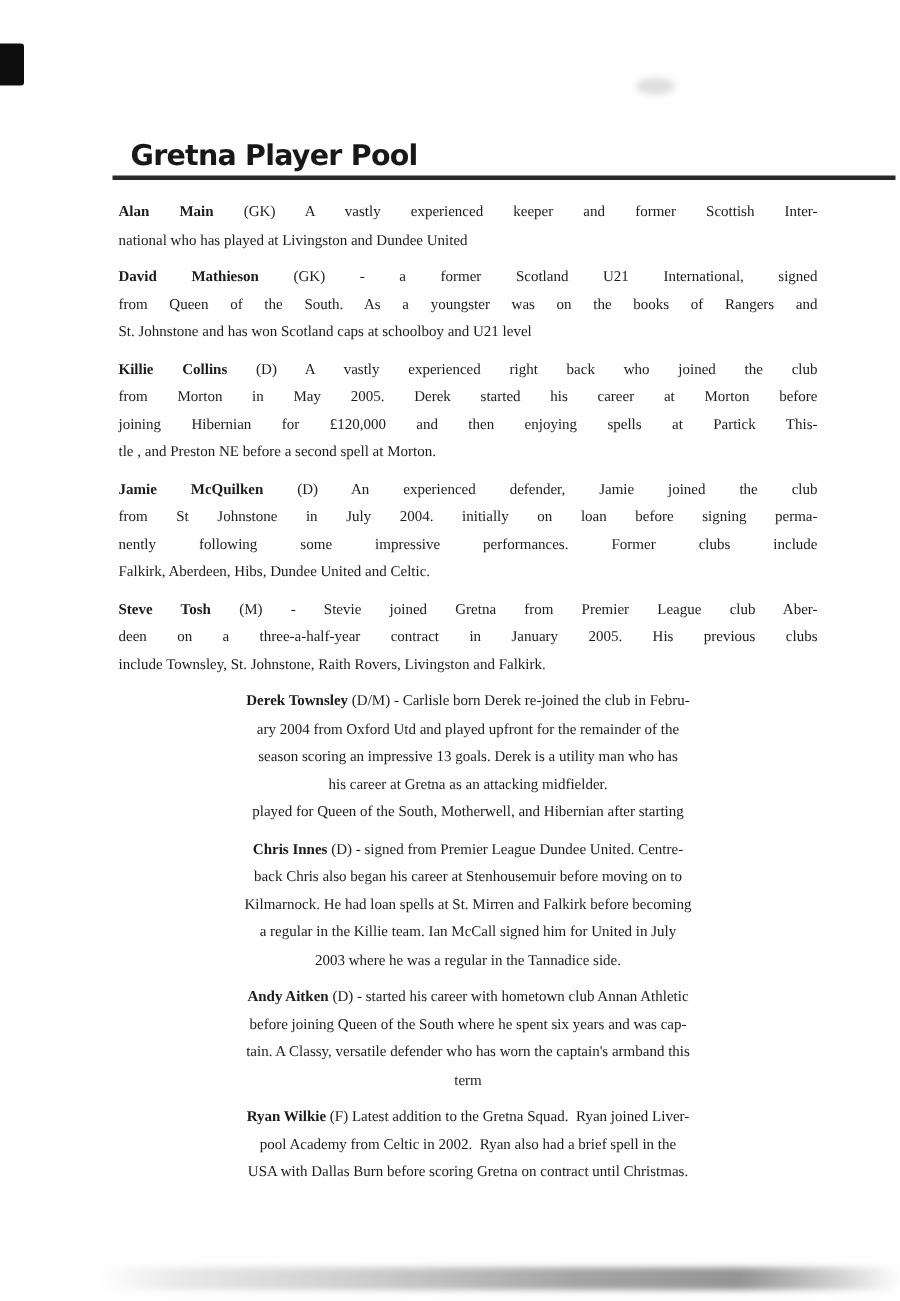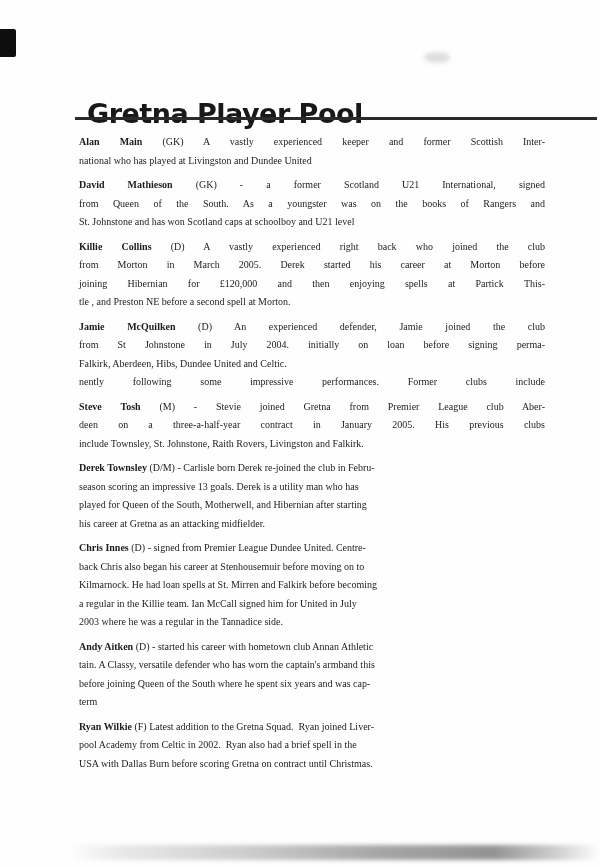--- a/index.html
+++ b/index.html
@@ -9,36 +9,36 @@
     position:relative;
     overflow:hidden;
     font-family:"Liberation Serif", serif;
     color:#1c1c1c;
   }
   .sheet { position:absolute; inset:0; background:#fefefe; }
 
   .page-title {
     position:absolute; left:87px; top:80px;
     font-family:"DejaVu Sans", sans-serif;
-    font-weight:bold; font-size:27px; letter-spacing:-0.5px;
+    font-weight:bold; font-size:19px; letter-spacing:-0.5px;
     color:#181818; white-space:nowrap;
   }
   .title-rule {
     position:absolute; left:75px; top:117px;
     width:522px; height:2.5px; background:#2a2a2a;
   }
 
   .content {
     position:absolute; left:79px; top:133px; width:466px;
     font-size:10px; line-height:18.5px;
   }
   .para { margin:0 0 6px 0; }
   .line { min-height:18.5px; }
   .jl { text-align:justify; text-align-last:justify; }
-  .nw { white-space:nowrap; }
+  .nw { white-space:nowrap;text-align:center; }
   .pname { font-weight:bold; }
 
   
   .corner-mark {
     position:absolute; left:0; top:29px; width:16px; height:28px;
     background:#0e0e0e; border-radius:0 2px 2px 0;
   }
   .title-smudge {
     position:absolute; left:424px; top:52px; width:26px; height:11px;
     background:rgba(150,150,150,0.30); border-radius:50%;
@@ -74,52 +74,53 @@
         <div class="line jl"><b class="pname">Alan Main</b> <span>(GK) A vastly experienced keeper and former Scottish Inter-</span></div>
         <div class="line">national who has played at Livingston and Dundee United</div>
       </div>
       <div class="para">
         <div class="line jl"><b class="pname">David Mathieson</b> <span>(GK) - a former Scotland U21 International, signed</span></div>
         <div class="line jl">from Queen of the South. As a youngster was on the books of Rangers and</div>
         <div class="line">St. Johnstone and has won Scotland caps at schoolboy and U21 level</div>
       </div>
       <div class="para">
         <div class="line jl"><b class="pname">Killie Collins</b> <span>(D) A vastly experienced right back who joined the club</span></div>
-        <div class="line jl">from Morton in March 2005. Derek started his career at Morton before</div>
+        <div class="line jl">from Morton in May 2005. Derek started his career at Morton before</div>
         <div class="line jl">joining Hibernian for £120,000 and then enjoying spells at Partick This-</div>
         <div class="line">tle , and Preston NE before a second spell at Morton.</div>
       </div>
       <div class="para">
         <div class="line jl"><b class="pname">Jamie McQuilken</b> <span>(D) An experienced defender, Jamie joined the club</span></div>
         <div class="line jl">from St Johnstone in July 2004. initially on loan before signing perma-</div>
+        <div class="line jl">nently following some impressive performances. Former clubs include</div>
         <div class="line">Falkirk, Aberdeen, Hibs, Dundee United and Celtic.</div>
-        <div class="line jl">nently following some impressive performances. Former clubs include</div>
       </div>
       <div class="para">
         <div class="line jl"><b class="pname">Steve Tosh</b> <span>(M) - Stevie joined Gretna from Premier League club Aber-</span></div>
         <div class="line jl">deen on a three-a-half-year contract in January 2005. His previous clubs</div>
         <div class="line">include Townsley, St. Johnstone, Raith Rovers, Livingston and Falkirk.</div>
       </div>
       <div class="para">
         <div class="line nw"><b class="pname">Derek Townsley</b> <span>(D/M) - Carlisle born Derek re-joined the club in Febru-</span></div>
+        <div class="line nw">ary 2004 from Oxford Utd and played upfront for the remainder of the</div>
         <div class="line nw">season scoring an impressive 13 goals. Derek is a utility man who has</div>
+        <div class="line nw">his career at Gretna as an attacking midfielder.</div>
         <div class="line nw">played for Queen of the South, Motherwell, and Hibernian after starting</div>
-        <div class="line nw">his career at Gretna as an attacking midfielder.</div>
       </div>
       <div class="para">
         <div class="line nw"><b class="pname">Chris Innes</b> <span>(D) - signed from Premier League Dundee United. Centre-</span></div>
         <div class="line nw">back Chris also began his career at Stenhousemuir before moving on to</div>
         <div class="line nw">Kilmarnock. He had loan spells at St. Mirren and Falkirk before becoming</div>
         <div class="line nw">a regular in the Killie team. Ian McCall signed him for United in July</div>
         <div class="line nw">2003 where he was a regular in the Tannadice side.</div>
       </div>
       <div class="para">
         <div class="line nw"><b class="pname">Andy Aitken</b> <span>(D) - started his career with hometown club Annan Athletic</span></div>
+        <div class="line nw">before joining Queen of the South where he spent six years and was cap-</div>
         <div class="line nw">tain. A Classy, versatile defender who has worn the captain's armband this</div>
-        <div class="line nw">before joining Queen of the South where he spent six years and was cap-</div>
         <div class="line nw">term</div>
       </div>
       <div class="para">
         <div class="line nw"><b class="pname">Ryan Wilkie</b> <span>(F) Latest addition to the Gretna Squad.&nbsp; Ryan joined Liver-</span></div>
         <div class="line nw">pool Academy from Celtic in 2002.&nbsp; Ryan also had a brief spell in the</div>
         <div class="line nw">USA with Dallas Burn before scoring Gretna on contract until Christmas.</div>
       </div>
     </main>
 
   <div class="bottom-band"></div>

